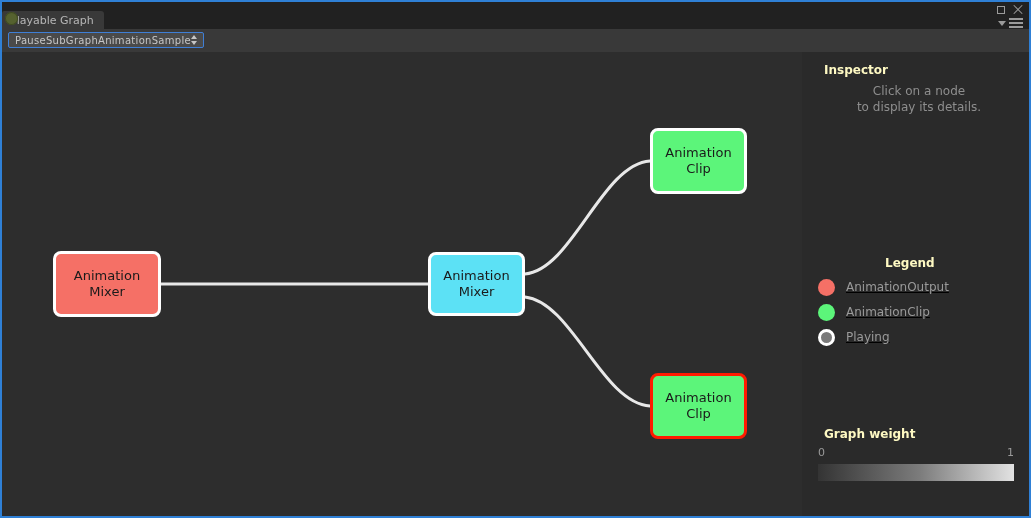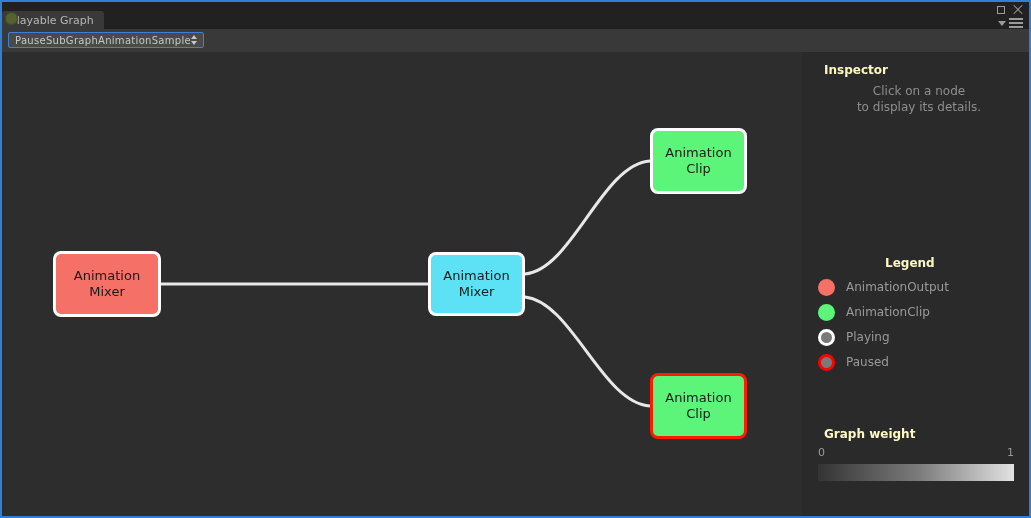--- a/index.html
+++ b/index.html
@@ -184,20 +184,21 @@
     font-size: 12px;
     line-height: 16px;
   }
   #legend-title { position: absolute; left: 37px; top: 204px; margin-left: 46px; }
   #legend-list {
     position: absolute;
     left: 16px; top: 226px;
     display: flex;
     flex-direction: column;
     gap: 7px;
+    text-decoration: underline;
   }
   .legend-row {
     display: flex;
     align-items: center;
     height: 18px;
   }
   .swatch {
     width: 17px; height: 17px;
     border-radius: 50%;
     box-sizing: border-box;
@@ -299,24 +300,20 @@
           <span class="legend-label">AnimationOutput</span>
         </div>
         <div class="legend-row">
           <span class="swatch" style="background: rgb(92, 245, 122); border: 0px;"></span>
           <span class="legend-label">AnimationClip</span>
         </div>
         <div class="legend-row">
           <span class="swatch" style="background: rgb(122, 122, 122); border: 3px solid rgb(255, 255, 255);"></span>
           <span class="legend-label">Playing</span>
         </div>
-        <div class="legend-row">
-          <span class="swatch" style="background: rgb(122, 122, 122); border: 3px solid rgb(255, 0, 0);"></span>
-          <span class="legend-label">Paused</span>
-        </div>
       </div>
 
     <div class="panel-title" id="edge-weight-title">Graph weight</div>
     <div id="ew-scale">
       <span>0</span>
       <span>1</span>
     </div>
     <div id="ew-bar" style="background: linear-gradient(to right, rgb(52, 52, 52) 0%, rgb(124, 124, 124) 52%, rgb(226, 226, 226) 100%);"></div>
   </div>
 

